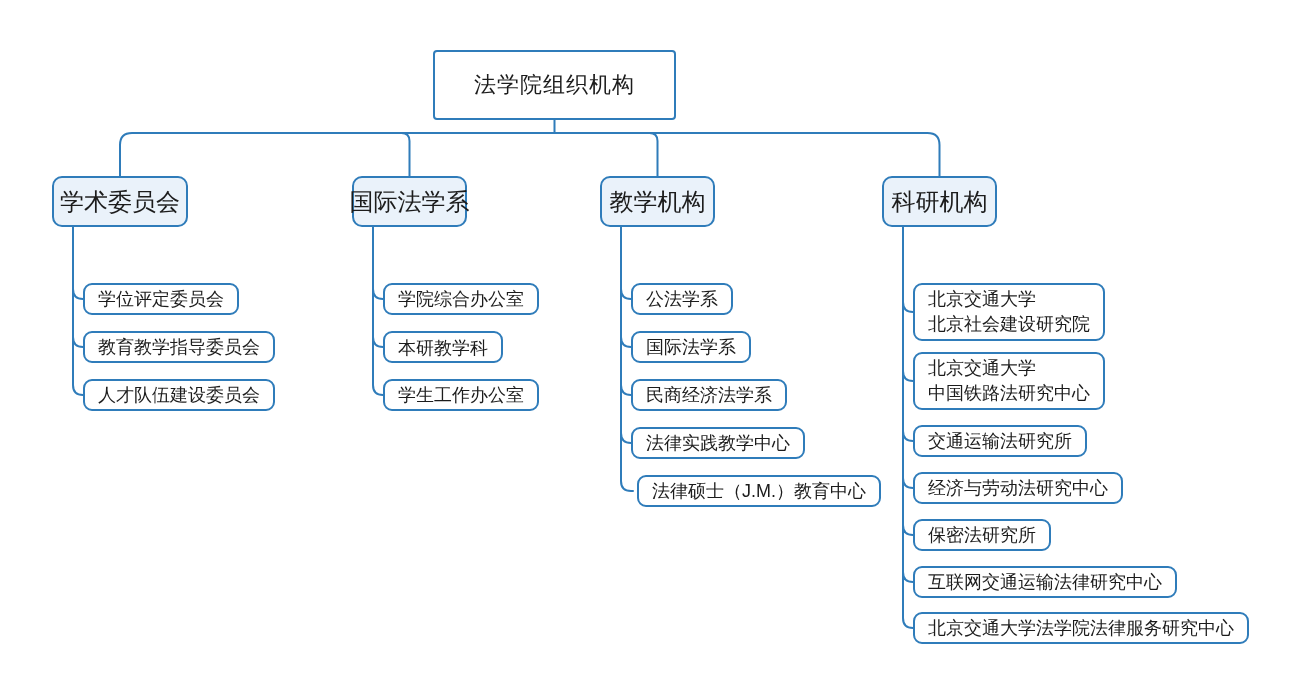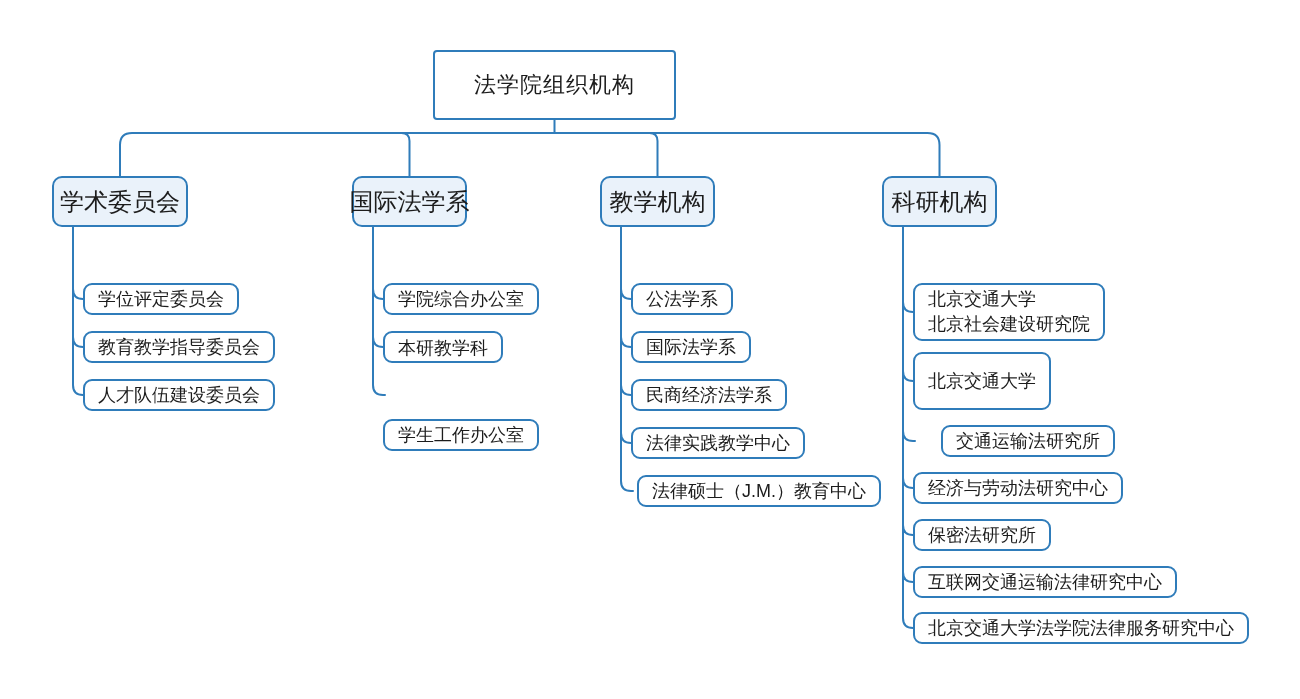--- a/index.html
+++ b/index.html
@@ -76,21 +76,21 @@
       <div class="node leaf-node" style="left: 83px; top: 379px; height: 32px;">
         <span>人才队伍建设委员会</span>
       </div>
       <div class="node branch-node" style="left: 352px; top: 176px; width: 115px; height: 51px;">国际法学系</div>
       <div class="node leaf-node" style="left: 383px; top: 283px; height: 32px;">
         <span>学院综合办公室</span>
       </div>
       <div class="node leaf-node" style="left: 383px; top: 331px; height: 32px; justify-content: flex-end;">
         <span>本研教学科</span>
       </div>
-      <div class="node leaf-node" style="left: 383px; top: 379px; height: 32px; margin-top: 40px;">
+      <div class="node leaf-node" style="left: 383px; top: 379px; height: 32px;">
         <span>学生工作办公室</span>
       </div>
       <div class="node branch-node" style="left: 600px; top: 176px; width: 115px; height: 51px;">教学机构</div>
       <div class="node leaf-node" style="left: 631px; top: 283px; height: 32px;">
         <span>公法学系</span>
       </div>
       <div class="node leaf-node" style="left: 631px; top: 331px; height: 32px;">
         <span>国际法学系</span>
       </div>
       <div class="node leaf-node" style="left: 631px; top: 379px; height: 32px;">
@@ -102,22 +102,23 @@
       <div class="node leaf-node" style="left: 631px; top: 475px; height: 32px; margin-left: 6px;">
         <span>法律硕士（J.M.）教育中心</span>
       </div>
       <div class="node branch-node" style="left: 882px; top: 176px; width: 115px; height: 51px;">科研机构</div>
       <div class="node leaf-node" style="left: 913px; top: 283px; height: 58px;">
         <span>北京交通大学</span>
         <span>北京社会建设研究院</span>
       </div>
       <div class="node leaf-node" style="left: 913px; top: 352px; height: 58px;">
         <span>北京交通大学</span>
+        <span>中国铁路法研究中心</span>
       </div>
-      <div class="node leaf-node" style="left: 913px; top: 425px; height: 32px; margin-left: 28px;">
+      <div class="node leaf-node" style="left: 913px; top: 425px; height: 32px;">
         <span>交通运输法研究所</span>
       </div>
       <div class="node leaf-node" style="left: 913px; top: 472px; height: 32px;">
         <span>经济与劳动法研究中心</span>
       </div>
       <div class="node leaf-node" style="left: 913px; top: 519px; height: 32px; justify-content: center;">
         <span>保密法研究所</span>
       </div>
       <div class="node leaf-node" style="left: 913px; top: 566px; height: 32px;">
         <span>互联网交通运输法律研究中心</span>

